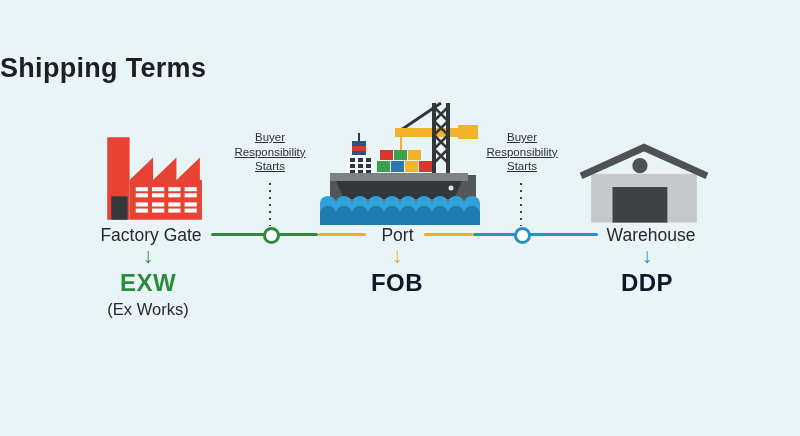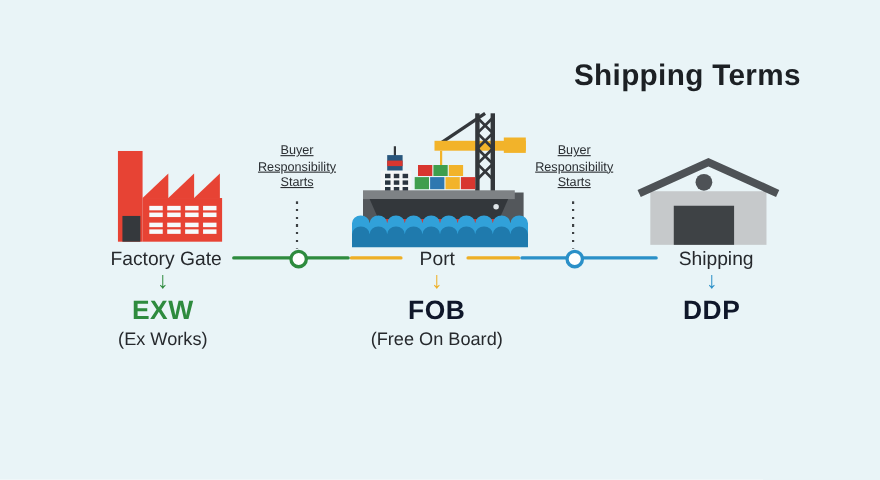--- a/index.html
+++ b/index.html
@@ -6,21 +6,21 @@
   .stage{
     position:relative;
     width:800px;height:436px;
     background:#e9f4f7;
     font-family:"Liberation Sans", sans-serif;
     color:#24282c;
     overflow:hidden;
   }
   .title{
     position:absolute;left:0;top:53px;width:728px;
-    margin:0;text-align:right;
+    margin:0;text-align:left;
     font-size:27px;font-weight:bold;letter-spacing:.3px;color:#1c2024;
   }
   .icon{position:absolute;}
   .icon-factory{left:95px;top:133px;}
   .icon-ship{left:320px;top:95px;}
   .icon-warehouse{left:578px;top:143px;}
 
   .marker{
     position:absolute;width:124px;top:130px;
     text-align:center;font-size:11.5px;line-height:14.5px;color:#2b2f33;text-decoration:underline;
@@ -179,30 +179,29 @@
   <div class="seg seg-green" style="background: rgb(46, 139, 62);"></div>
   <div class="seg seg-amber-1" style="background: rgb(238, 175, 38);"></div>
   <div class="seg seg-amber-2" style="background: rgb(238, 175, 38);"></div>
   <div class="seg seg-blue" style="background: rgb(43, 144, 200);"></div>
 
   <div class="node node-1"></div>
   <div class="node node-2"></div>
 
   <div class="loc loc-factory">Factory Gate</div>
   <div class="loc loc-port">Port</div>
-  <div class="loc loc-warehouse">Shipping</div>
+  <div class="loc loc-warehouse">Warehouse</div>
 
   <div class="col col-factory">
     <div class="arrow" style="color: rgb(46, 139, 62);">↓</div>
     <div class="term" style="color: rgb(46, 139, 62);">EXW</div>
     <div class="full">(Ex Works)</div>
   </div>
   <div class="col col-port">
     <div class="arrow" style="color: rgb(238, 175, 38);">↓</div>
     <div class="term" style="color: #0f172a;">FOB</div>
-    <div class="full">(Free On Board)</div>
   </div>
   <div class="col col-warehouse">
     <div class="arrow" style="color: rgb(43, 144, 200);">↓</div>
     <div class="term" style="color: #0f172a;">DDP</div>
   </div>
 
 </div>
 
 </body></html>

